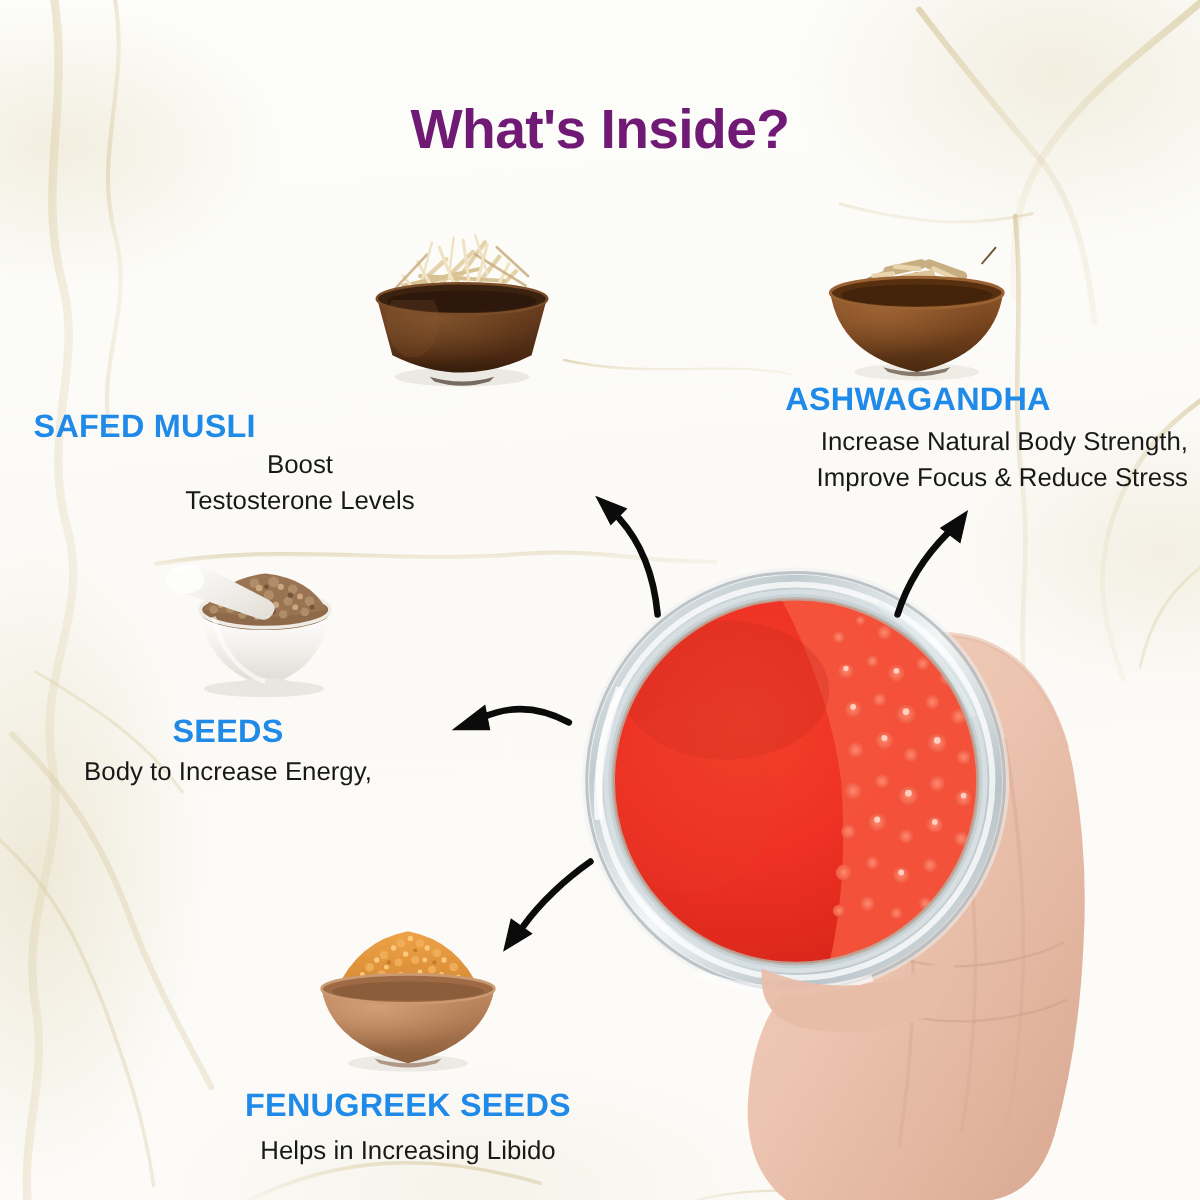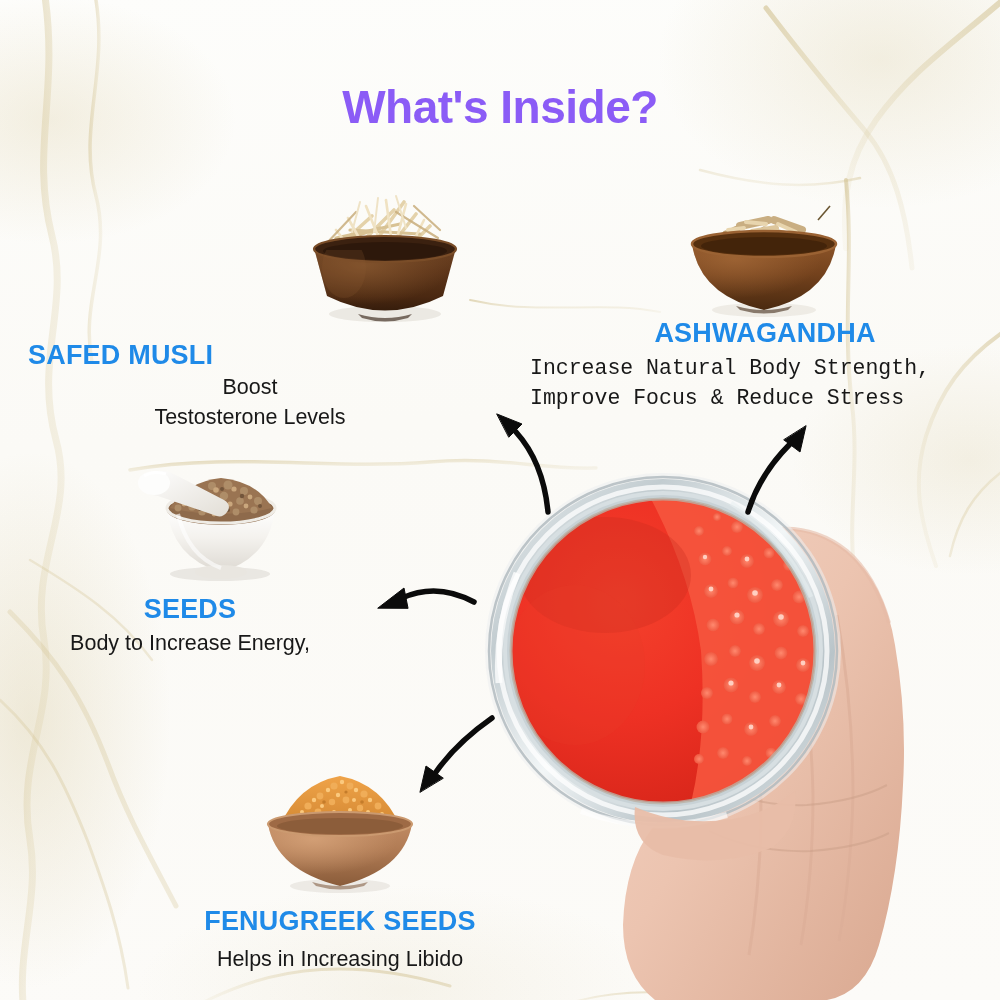--- a/index.html
+++ b/index.html
@@ -29,40 +29,40 @@
       radial-gradient(ellipse 400px 160px at 40% 99%, rgba(208,193,147,.14), transparent 66%),
       linear-gradient(176deg, #fdfdfb 0%, #fbfaf6 42%, #fcfbf8 100%);
   }
   .marble svg { position:absolute; inset:0; width:1000px; height:1000px; }
 
   
   .title {
     position:absolute; left:0; top:80px; width:1000px;
     text-align:center;
     font-size:46px; font-weight:bold; letter-spacing:-.5px;
-    color:#8b5cf6;
+    color:#701a75;
   }
 
   
   .ing-name {
     position:absolute;
     font-size:27px; font-weight:bold; letter-spacing:.2px;
     color:#1f8ae8; white-space:nowrap;
   }
   .ing-desc {
     position:absolute;
     font-size:21.5px; line-height:1.40;
     color:#181818;
   }
 
   .musli-name { left:0; top:340px; width:500px; text-align:left;padding-left:28px; }
   .musli-desc { left:0; top:372px; width:500px; text-align:center; }
 
   .ashwa-name { left:540px; top:318px; width:450px; text-align:center; }
-  .ashwa-desc { left:530px; top:353px; width:460px; text-align:left;font-family:Liberation Mono, monospace; }
+  .ashwa-desc { left:530px; top:353px; width:460px; text-align:right; }
 
   .gokhru-name { left:0; top:594px; width:380px; text-align:center; }
   .gokhru-desc { left:0; top:628px; width:380px; text-align:center; }
 
   .fenu-name { left:95px; top:906px; width:490px; text-align:center; }
   .fenu-desc { left:95px; top:944px; width:490px; text-align:center; }
 
   
   .arrows { position:absolute; inset:0; width:1000px; height:1000px; }
 

